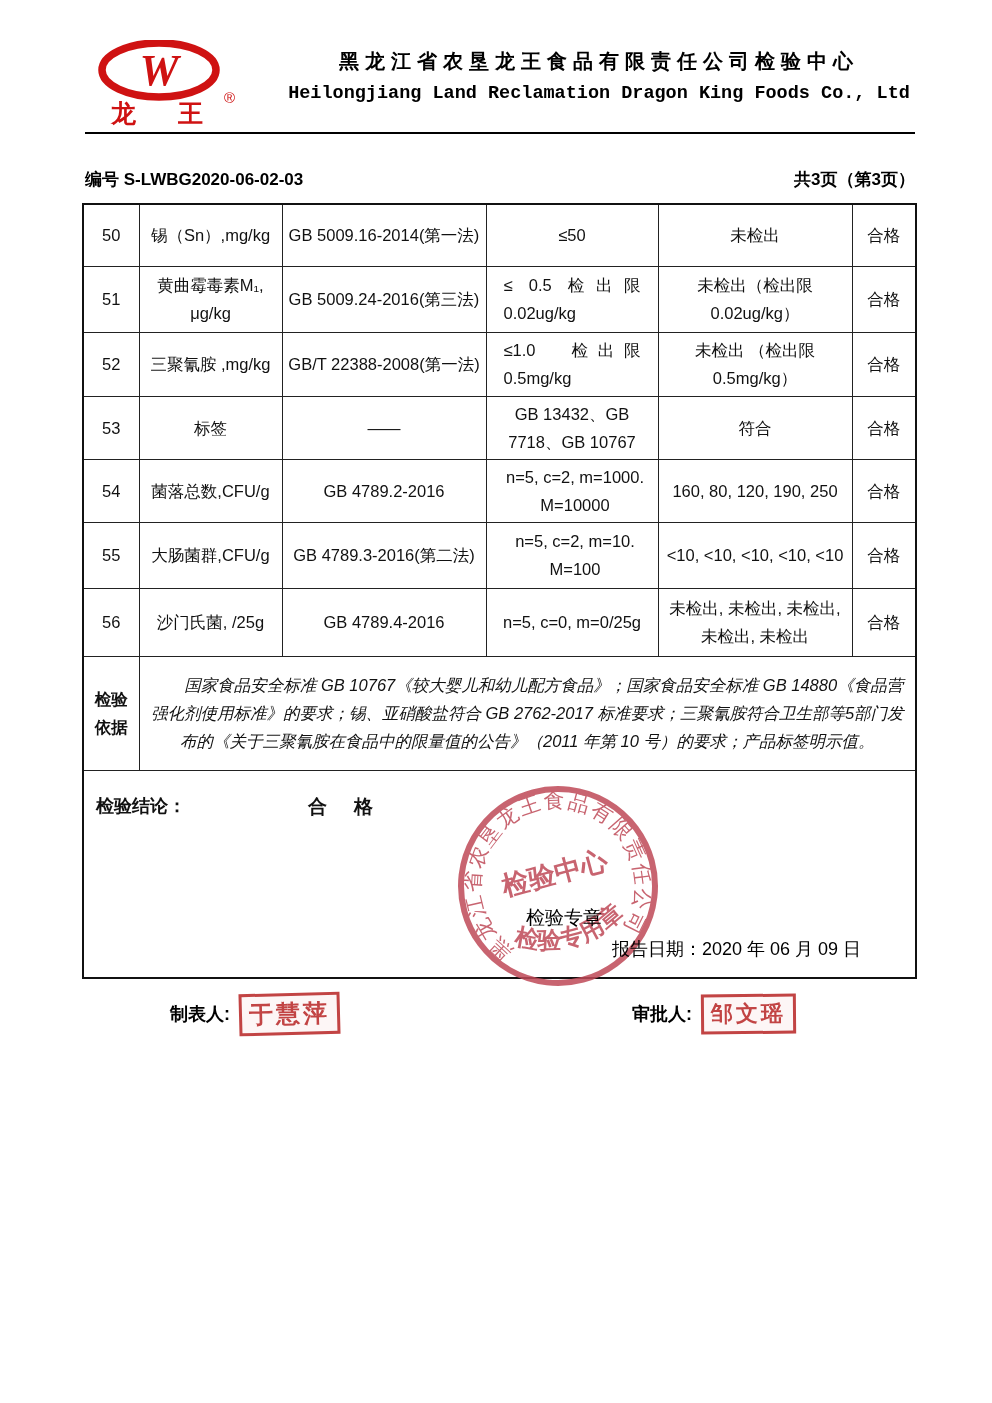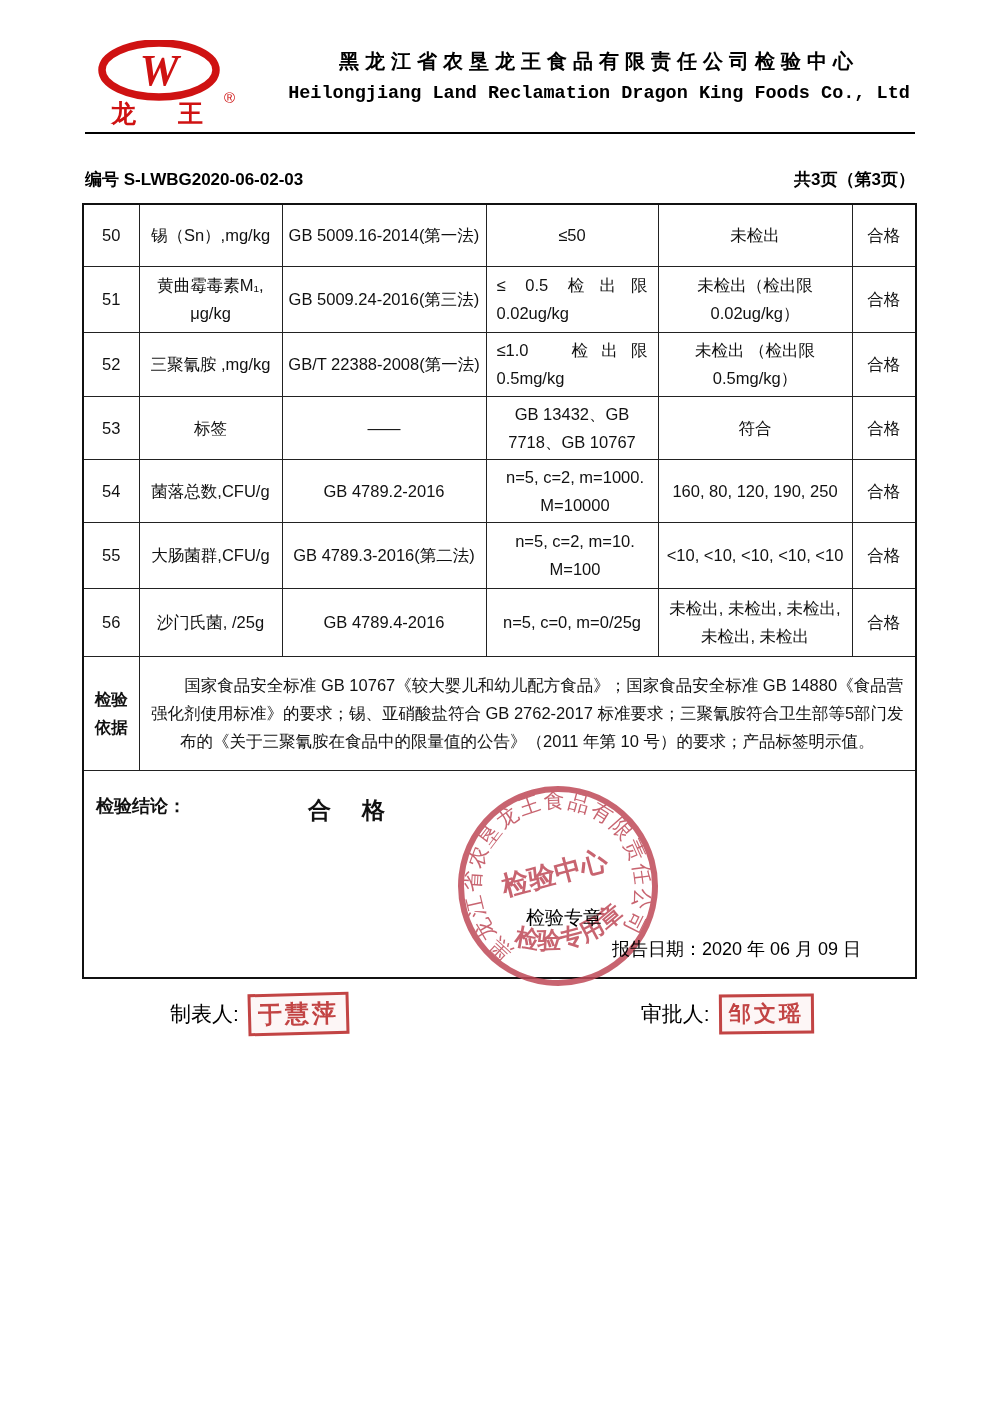--- a/index.html
+++ b/index.html
@@ -43,45 +43,45 @@
     padding:3px 4px; text-align:center; vertical-align:middle;
     overflow-wrap:anywhere;
   }
   col.w-no{width:56px} col.w-item{width:143px} col.w-method{width:204px}
   col.w-standard{width:172px} col.w-result{width:194px} col.w-pass{width:64px}
   tr.r1{height:62px} tr.r2{height:66px} tr.r3{height:64px} tr.r4{height:48px}
   tr.r5{height:62px} tr.r6{height:66px} tr.r7{height:68px}
   td.c-item { text-align:left; padding-left:10px; }
   td.c-method { text-align:left; padding-left:10px; }
   td.c-method.center { text-align:center; }
-  td.c-standard.just { text-align:justify; text-align-last:justify; padding:3px 10px; }
+  td.c-standard.just { text-align:justify; text-align-last:justify; padding:3px 17px; }
   td.c-standard.left { text-align:center; padding-left:10px; }
   
   tr.basis-row { height:114px; }
   td.basis-label {
     font-weight:bold; font-size:18px; line-height:2.0; padding:0 9px;
   }
   td.basis-text {
     text-align:justify; font-size:17px; line-height:37px;
-    text-indent:2em; padding:5px 12px 5px 14px;
+    text-indent:2em; padding:5px 12px 5px 14px;font-style:italic;
   }
   
   tr.concl-row { height:208px; }
   td.conclusion-cell { position:relative; vertical-align:top; padding:0; }
   .concl-label { position:absolute; left:12px; top:20px; font-size:18px; font-weight:bold; }
-  .concl-value { position:absolute; left:224px; top:20px; font-size:23px; font-weight:bold; letter-spacing:4px; }
+  .concl-value { position:absolute; left:224px; top:20px; font-size:19px; font-weight:bold; letter-spacing:4px; }
   .seal-note  { position:absolute; left:442px; top:131px; font-size:19px; color:#000; z-index:3; }
   .report-date{ position:absolute; left:528px; top:163px; font-size:18px; color:#000; z-index:3; }
   .stamp { position:absolute; left:368px; top:8px; z-index:2; opacity:0.85; }
   
   .signatures {
     margin:14px 77px 0 82px;
     display:flex; align-items:center;
   }
-  .sig-label { font-size:21px; color:#000; }
+  .sig-label { font-size:18px; color:#000;font-weight:bold; }
   .sig-label.preparer { margin-left:88px; }
   .sig-label.approver { margin-left:292px; }
   .name-stamp {
     display:inline-block; margin-left:9px;
     border:3px solid #c24444; color:#c24444;
     font-weight:bold; font-size:24px; letter-spacing:3px;
     padding:2px 7px; transform:rotate(-1.5deg);
     background:rgba(220,110,110,0.06);
   }
   .name-stamp.approver-stamp { transform:rotate(-0.5deg); font-size:22px; }

